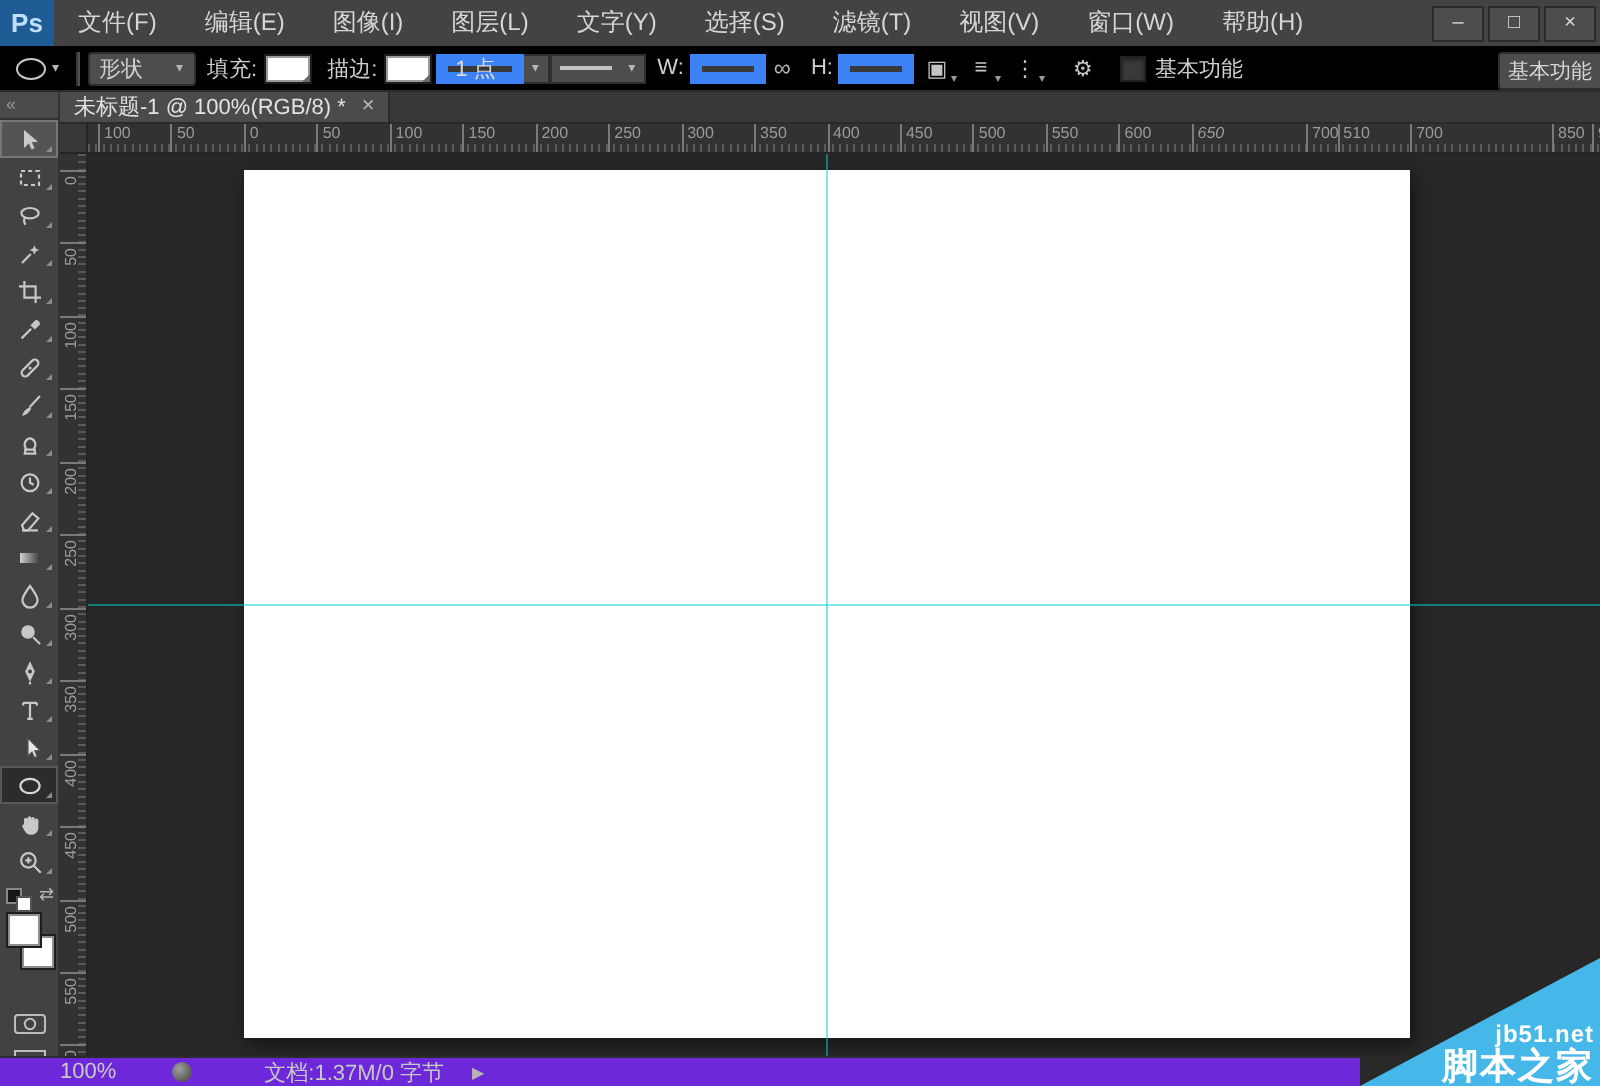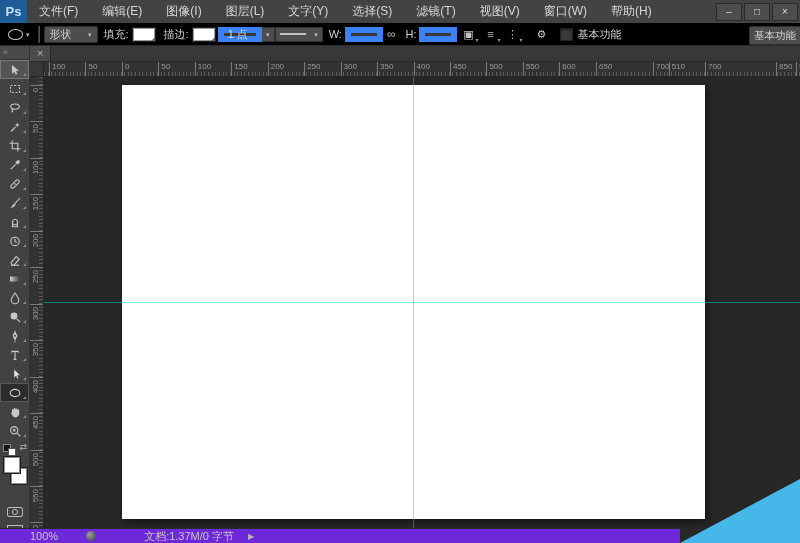--- a/index.html
+++ b/index.html
@@ -106,21 +106,21 @@
   .guide-v{position:absolute;top:0;height:451px;width:1px;z-index:5;}
   .guide-h{position:absolute;left:0;width:756px;height:1px;z-index:5;}
 
   
   .status-bar{position:absolute;left:0;top:528px;width:680px;height:15px;background:#6d28d9;
     border-top:1px solid #2b2b2b;display:flex;align-items:center;color:#c8c8c8;font-size:11px;
     box-sizing:border-box;}
   .status-zoom{margin-left:30px;}
   .status-circle{width:10px;height:10px;border-radius:50%;margin-left:28px;
     background:radial-gradient(circle at 35% 35%,#a0a0a0,#555 75%);}
-  .status-doc{margin-left:48px;white-space:nowrap;}
+  .status-doc{margin-left:36px;white-space:nowrap;}
   .status-expand{margin-left:14px;font-size:8px;color:#b5b5b5;}
 
   
   .wm-triangle{position:absolute;right:0;bottom:0;width:0;height:0;z-index:50;
     border-bottom:64px solid #45b7e8;border-left:120px solid transparent;}
   .wm-text{position:absolute;right:3px;bottom:1px;z-index:51;color:#fff;text-align:right;line-height:1.02;}
   .wm-site{font-size:12px;font-weight:bold;letter-spacing:.5px;display:block;}
   .wm-name{font-size:18px;font-weight:bold;display:block;letter-spacing:1px;}
 </style>
 </head>
@@ -375,20 +375,21 @@
     <div class="mode-btn">
         <span><svg width="18" height="14" viewBox="0 0 18 14" fill="none" stroke="#bdbdbd" stroke-width="1">
             <rect x="1.5" y="2.5" width="15" height="9"></rect>
             <rect x="4.5" y="5" width="9" height="4" fill="#bdbdbd" stroke="none"></rect>
           </svg></span>
       </div>
   </div>
 
   <div class="tab-bar">
     <div class="doc-tab">
+      <span>未标题-1 @ 100%(RGB/8) *</span>
       <span class="tab-close">×</span>
     </div>
   </div>
 
   <div class="ruler-corner"></div>
   <div class="h-ruler">
       <div class="htick" style="left: 5px;">100</div>
       <div class="htick" style="left: 41.45px;">50</div>
       <div class="htick" style="left: 77.9px;">0</div>
       <div class="htick" style="left: 114.35px;">50</div>
@@ -459,14 +460,18 @@
   </div>
 
   <div class="status-bar">
     <span class="status-zoom">100%</span>
     <span class="status-circle"></span>
     <span class="status-doc">文档:1.37M/0 字节</span>
     <span class="status-expand">▶</span>
   </div>
 
   <div class="wm-triangle" style="border-bottom-color: rgb(69, 183, 232);"></div>
+  <div class="wm-text">
+    <span class="wm-site">jb51.net</span>
+    <span class="wm-name">脚本之家</span>
+  </div>
 
 </div>
 
 </body></html>

